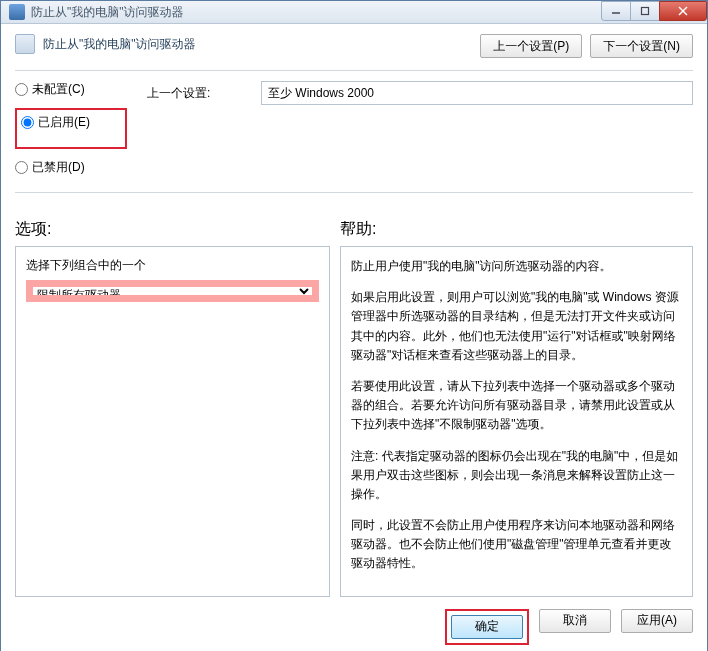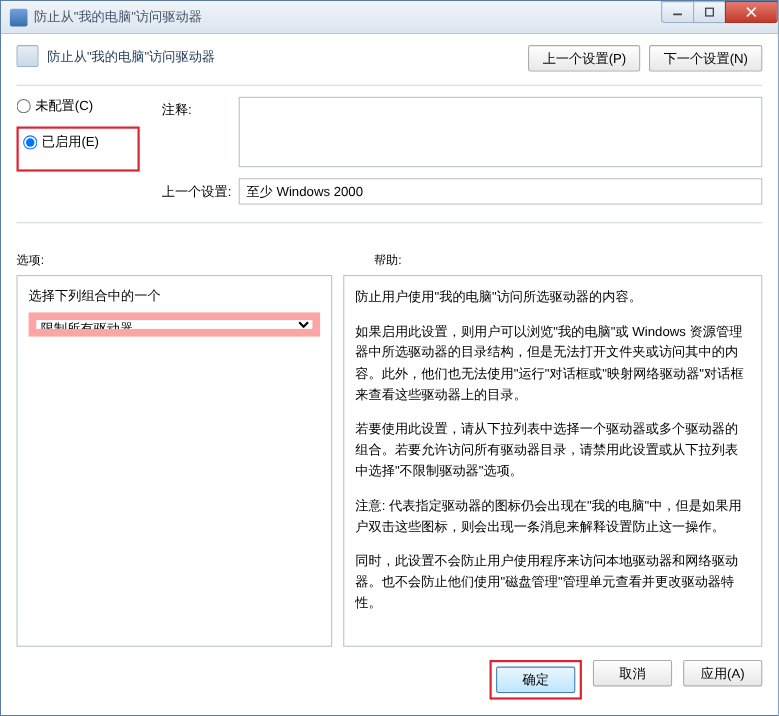--- a/index.html
+++ b/index.html
@@ -23,27 +23,27 @@
 .config-area { display: flex; gap: 20px; }
 .radio-col { width: 110px; padding-top: 4px; }
 .radio-col.boxed { border: 2px solid #d23; padding: 4px 0 16px 4px; width: 112px; }
 .radio-row { display: flex; align-items: center; gap: 4px; margin-bottom: 10px; font-size: 12px; }
 .radio-row input { margin: 0; }
 .radio-row label { cursor: pointer; text-align: right; }
 .fields-col { flex: 1; }
 .field-row { display: flex; margin-bottom: 10px; }
 .field-label { width: 70px; text-align: left; padding-top: 4px; font-size: 12px; }
 .comment-box { flex: 1; height: 64px; border: 1px solid #b8c4d0; background: #fff; resize: none; font-family: inherit; font-size: 12px; padding: 2px 4px; }
-.platform-box { flex: 1; height: 24px; border: 1px solid #b8c4d0; background: #fff; padding: 3px 6px; font-size: 12px; }
+.platform-box { flex: 1; height: 24px; border: 1px solid #b8c4d0; background: #fff; padding: 3px 6px; font-size: 12px; margin-left: 44px; }
 .labels-row { display: flex; margin-top: 16px; margin-bottom: 6px; }
-.labels-row .lbl { font-size: 11px; }
+.labels-row .lbl { font-size: 16px; }
 .labels-row .lbl-left { width: 325px; }
 .panels { display: flex; gap: 10px; flex: 1; min-height: 0; }
 .panel { border: 1px solid #b8c4d0; background: #fff; padding: 10px; font-size: 12px; }
-.panel-left { width: 287px; }
+.panel-left { width: 315px; }
 .panel-right { flex: 1; overflow-y: auto; line-height: 1.6; }
 .panel-right p { margin-bottom: 12px; }
 .combo-label { margin-bottom: 6px; display: block; }
 select.combo { width: 100%; height: 22px; border: 7px solid #fca5a5; font-size: 12px; background: #fff; }
 .footer { display: flex; justify-content: flex-end; gap: 10px; padding-top: 12px; }
 .btn-ok-wrap { border: 2px solid #d23; padding: 4px; }
 .btn-ok { border: 1px solid #3c7fb1; background: linear-gradient(#eaf6fd,#bee6fd); }
 </style>
 </head>
 <body>
@@ -88,27 +88,27 @@
         <div class="radio-row">
           <input type="radio" name="state" style="">
           <label>未配置(C)</label>
         </div>
         <div class="radio-col boxed">
           <div class="radio-row" style="margin-bottom:0">
             <input type="radio" name="state" checked="" style="">
             <label>已启用(E)</label>
           </div>
         </div>
+        <div class="radio-row" style="margin-top:10px">
+          <input type="radio" name="state" style="">
+          <label>已禁用(D)</label>
+        </div>
       </div>
 
       <div class="fields-col">
-        <div class="field-row">
-          <div class="field-label">注释:</div>
-          <textarea class="comment-box" style=""></textarea>
-        </div>
         <div class="field-row">
           <div class="field-label">上一个设置:</div>
           <div class="platform-box">至少 Windows 2000</div>
         </div>
       </div>
     </div>
 
     <hr class="hr" style="margin-top:6px">
 
     <div class="labels-row">

